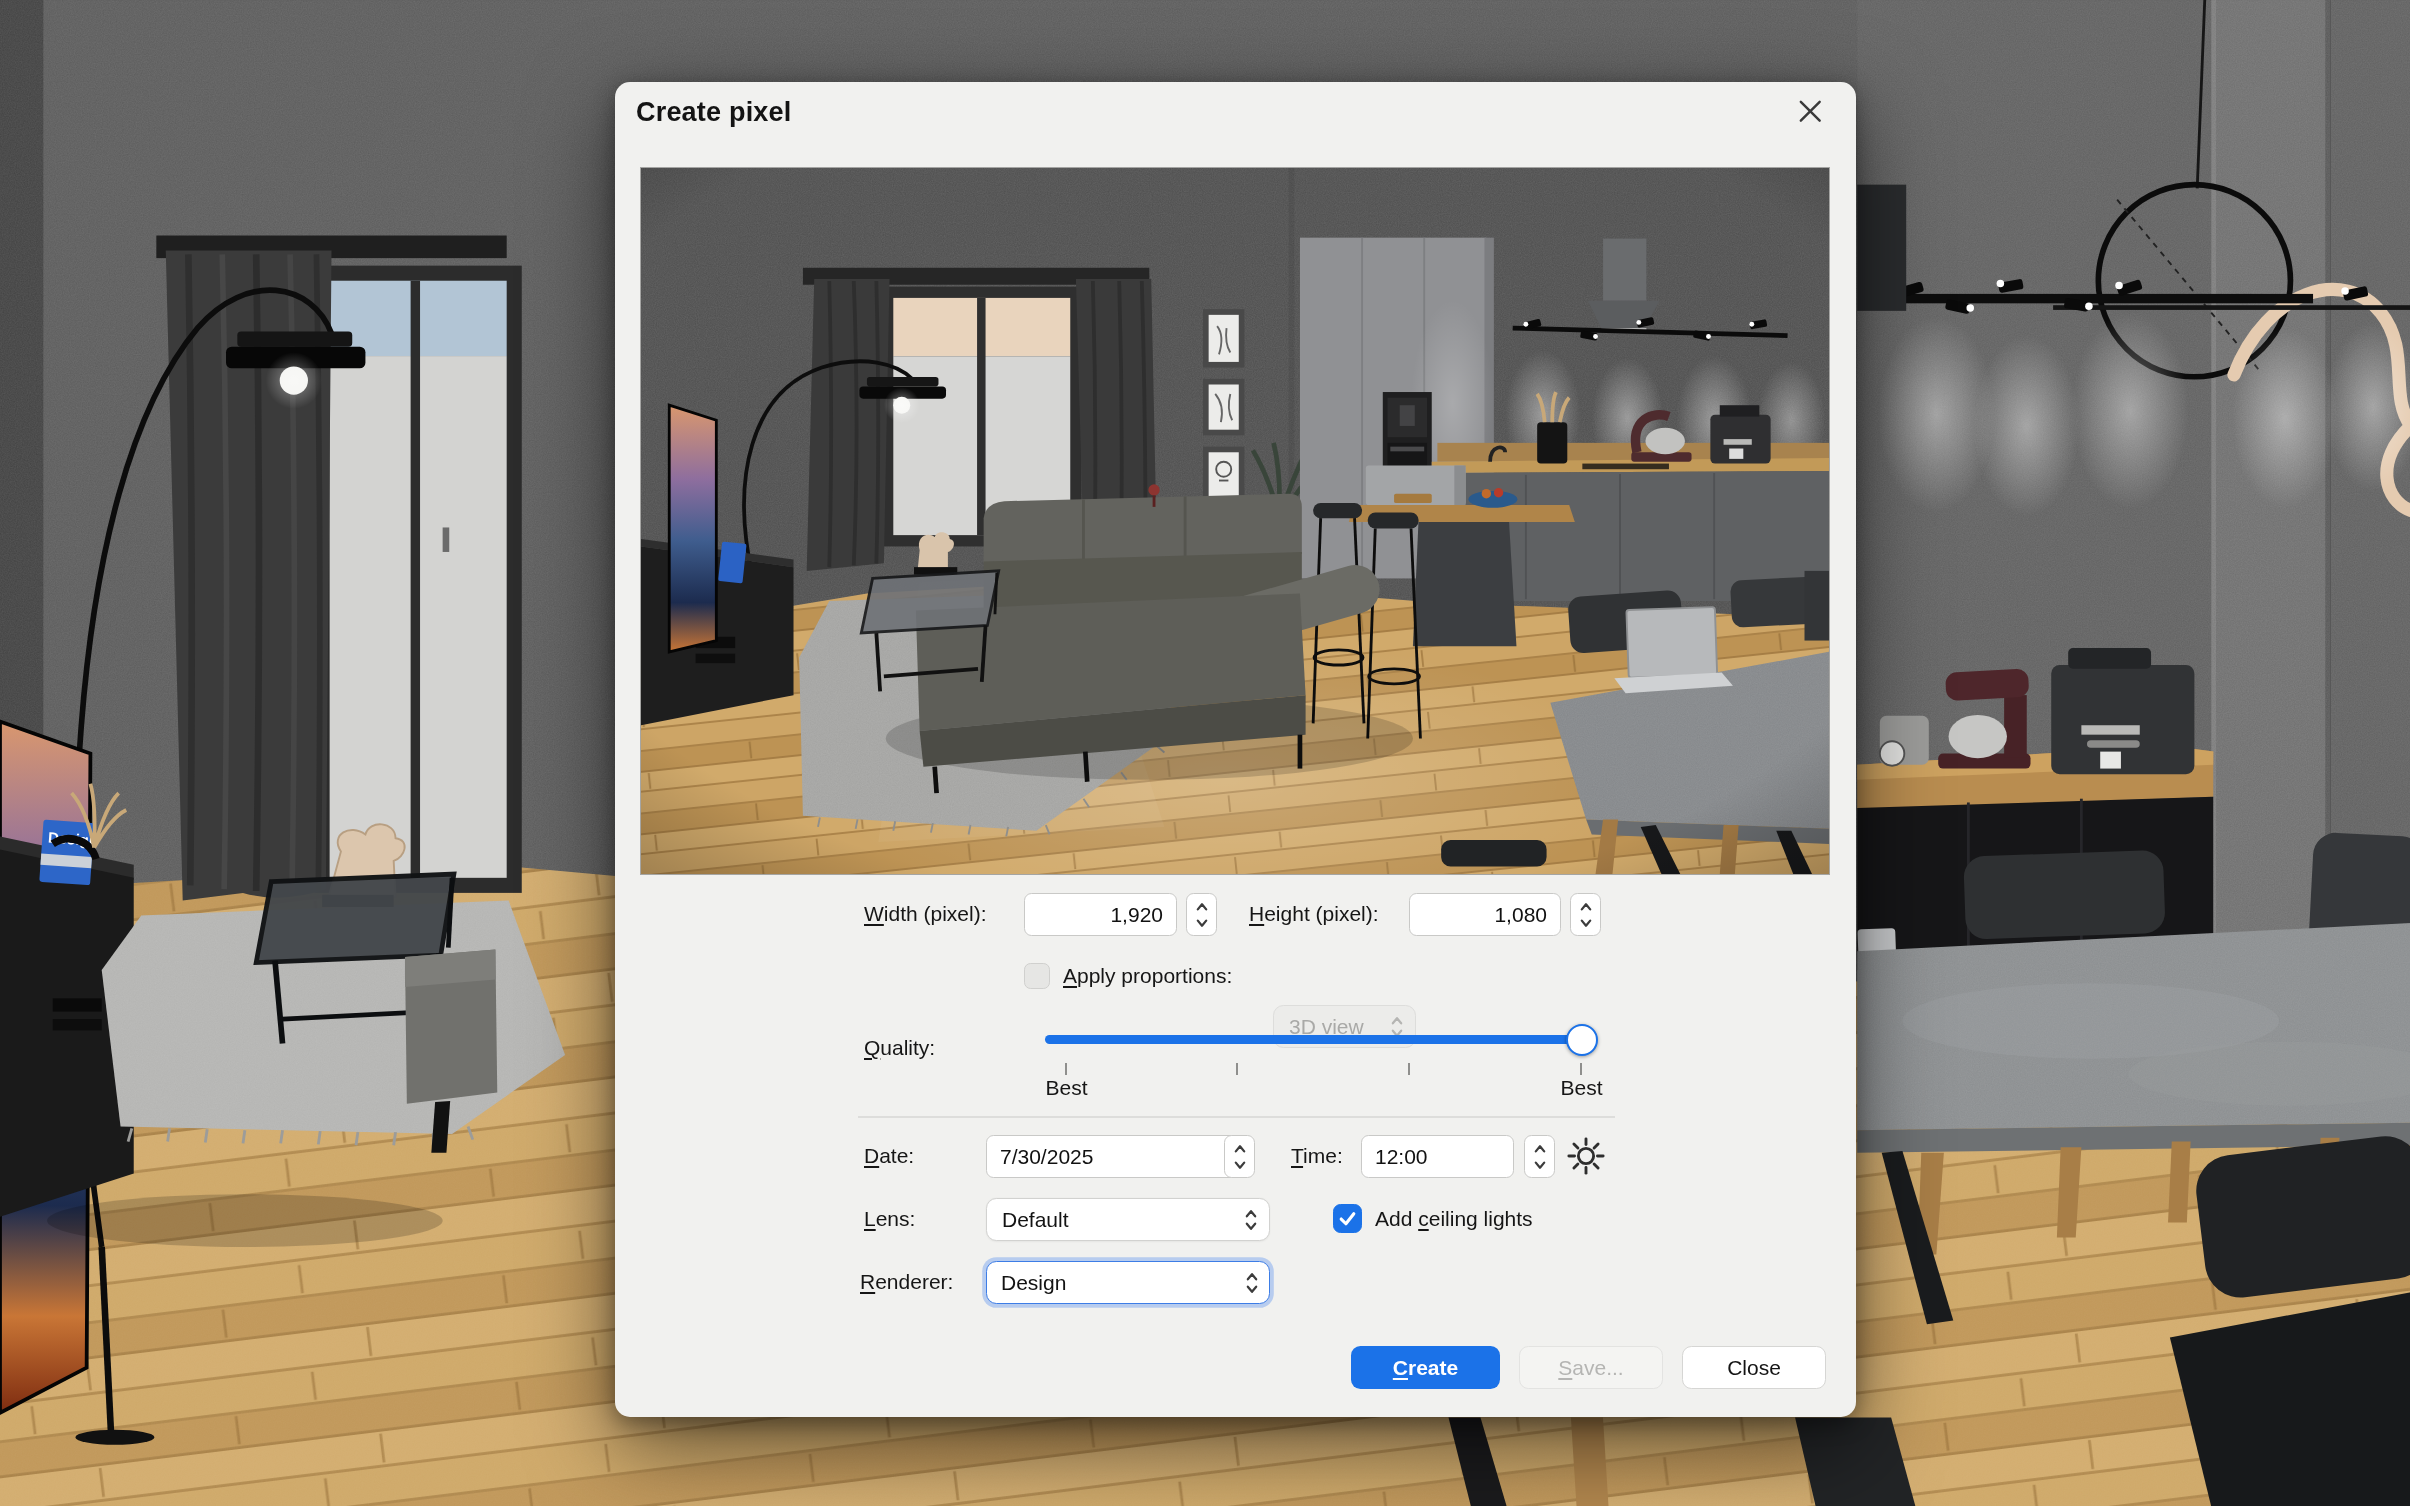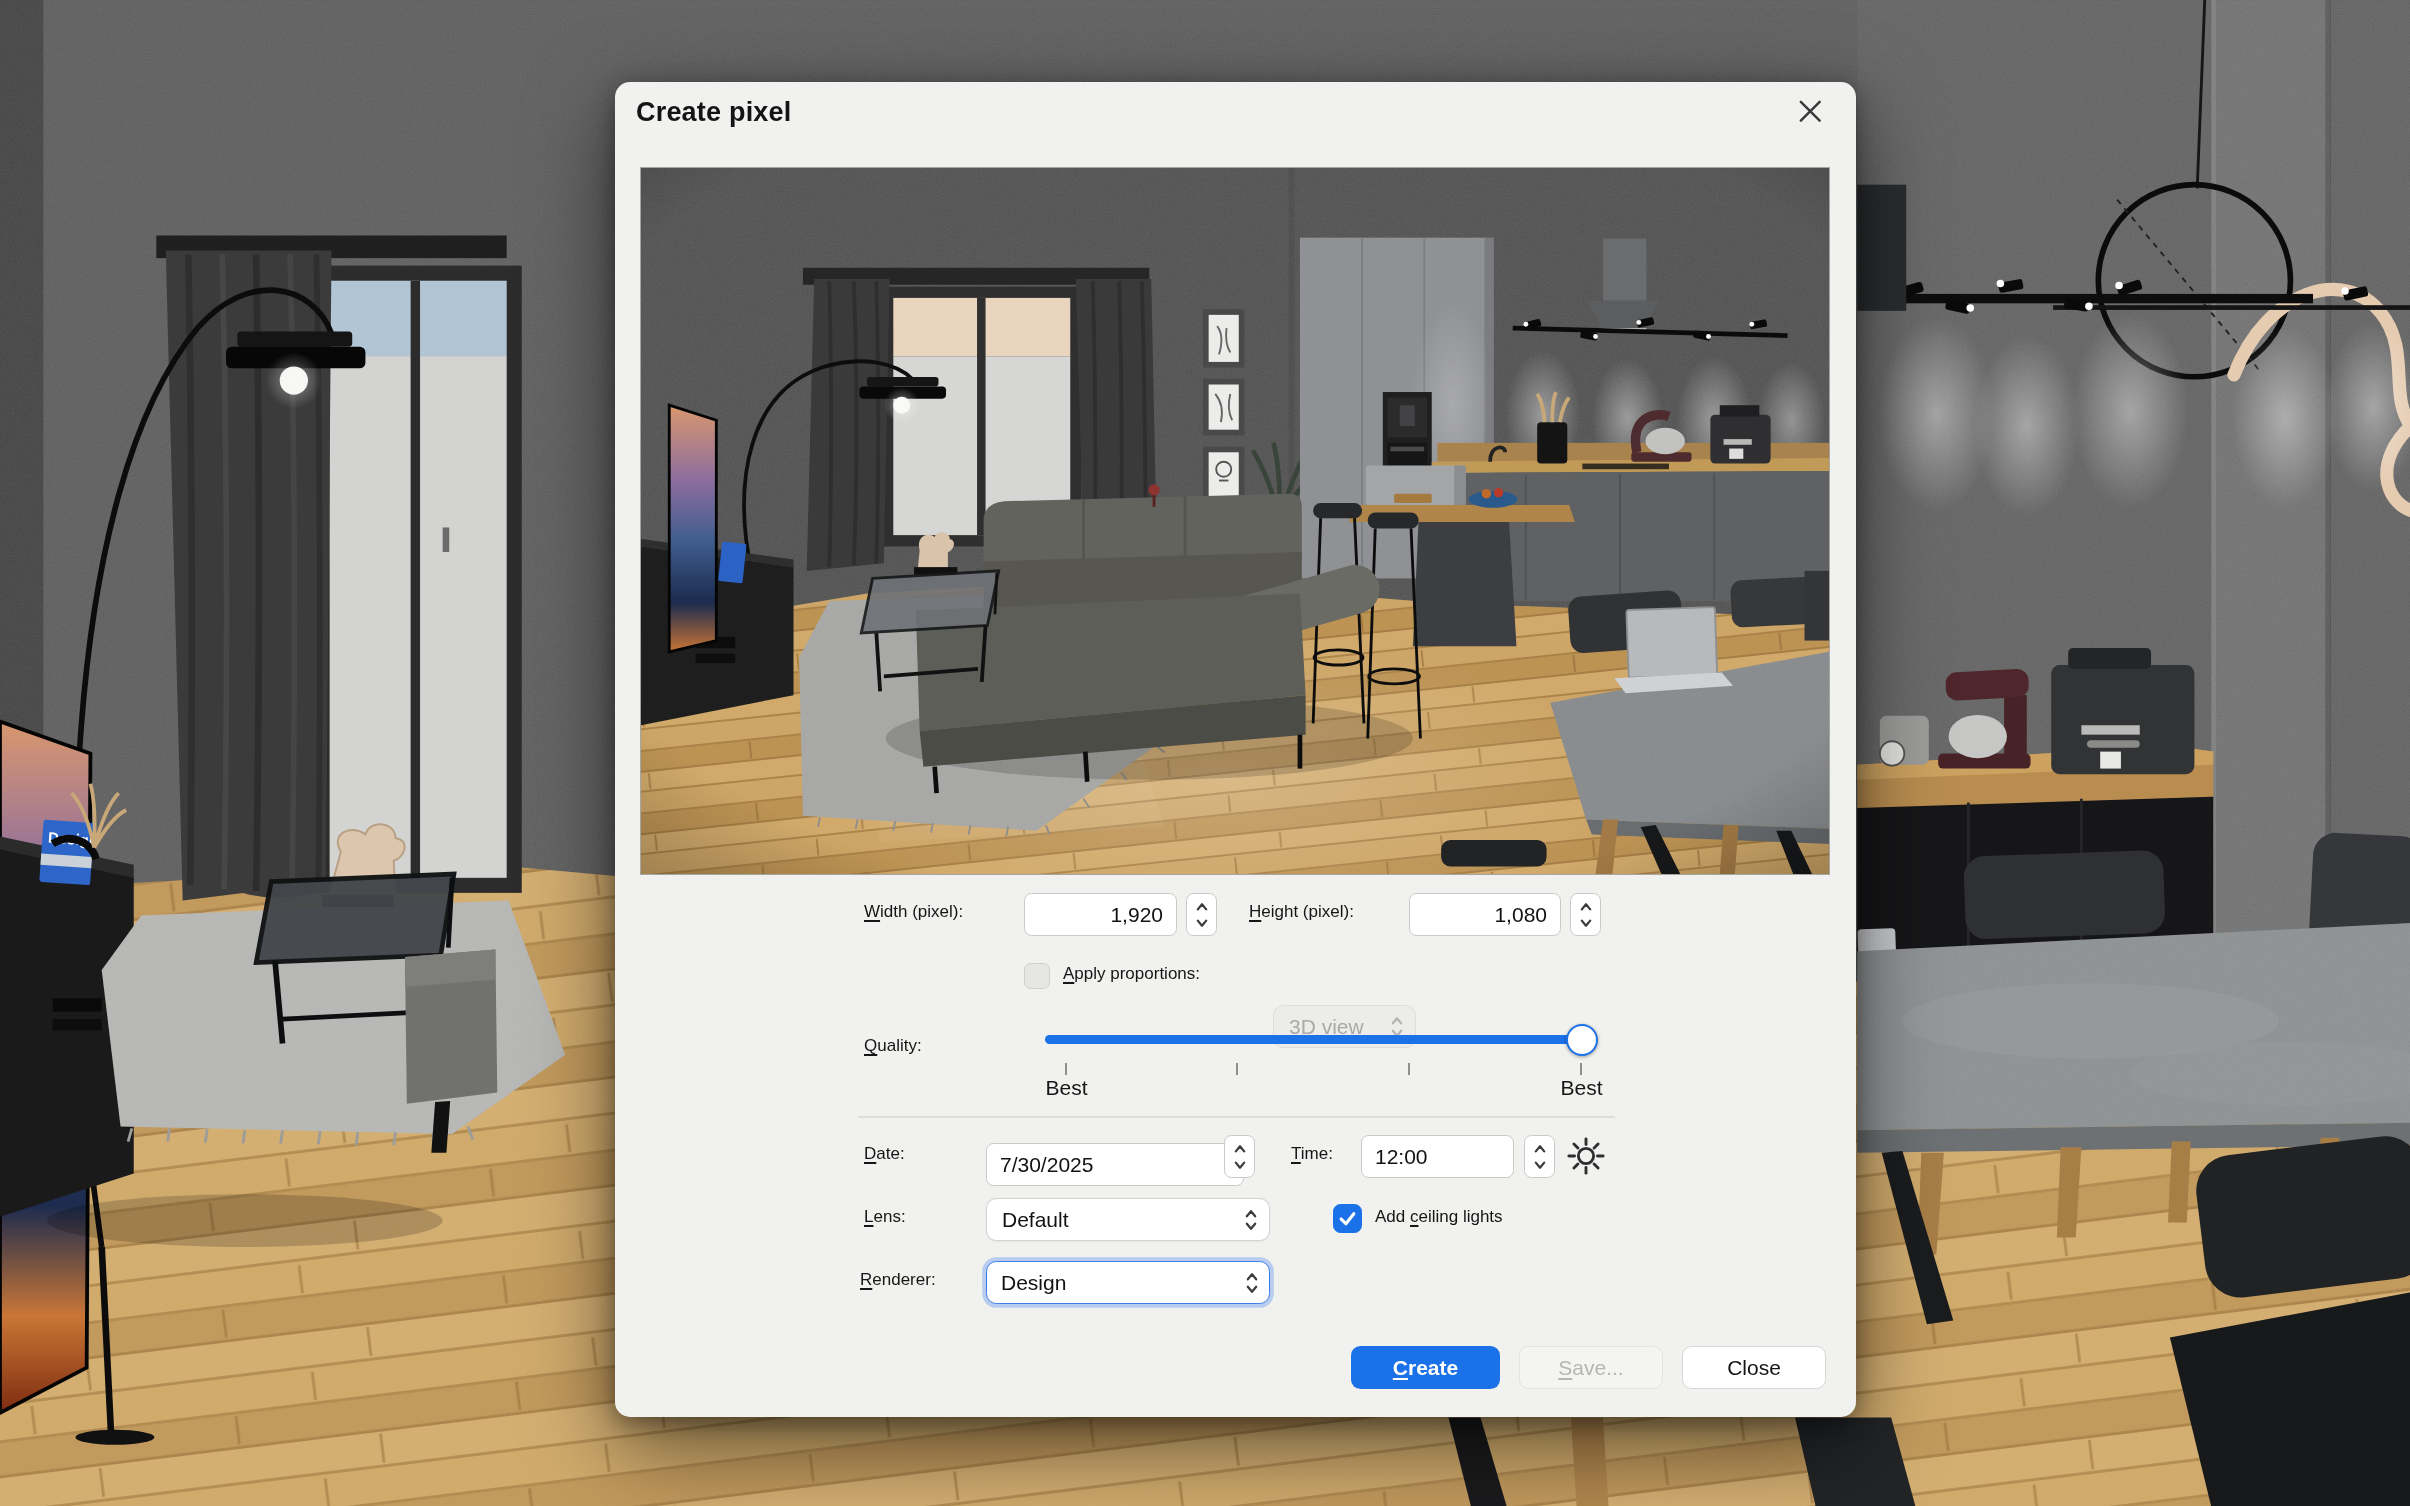--- a/index.html
+++ b/index.html
@@ -22,21 +22,21 @@
     letter-spacing:0.2px;
   }
   .dlg-close{
     position:absolute;left:1175px;top:9.4px;width:40px;height:40px;border:none;background:transparent;
     display:flex;align-items:center;justify-content:center;cursor:pointer;border-radius:7.5px;
   }
   .preview-frame{
     position:absolute;left:25.4px;top:85px;width:1188px;height:706px;
     border:1.9px solid #a5a5a3;background:#4e4e4e;box-sizing:content-box;
   }
-  .lbl{position:absolute;font-size:17px;color:#161616;white-space:nowrap;}
+  .lbl{position:absolute;font-size:21px;color:#161616;white-space:nowrap;}
   u{text-decoration:underline;text-underline-offset:2.8px;text-decoration-thickness:1.9px;}
   .field{
     position:absolute;height:43px;background:#fff;border:0.9px solid #c9c9c7;border-radius:7.5px;
     font-size:21px;color:#111;font-family:"Liberation Sans",sans-serif;box-sizing:border-box;
     padding:8px 13px;outline:none;
   }
   .field.num{text-align:right;}
   .spin{
     position:absolute;width:31px;height:43px;background:#fff;border:0.9px solid #c9c9c7;border-radius:7.5px;
     display:flex;align-items:center;justify-content:center;cursor:pointer;box-sizing:border-box;
@@ -597,21 +597,21 @@
   <div class="tick" style="left:450px"></div>
   <div class="tick" style="left:621px"></div>
   <div class="tick" style="left:793px"></div>
   <div class="tick" style="left:965px"></div>
   <div class="slider-minmax" style="left:409px">Best</div>
   <div class="slider-minmax" style="left:924px">Best</div>
 
   <div class="separator"></div>
 
   <div class="lbl" style="left:249px;top:1062px"><u>D</u>ate:</div>
-  <input class="field" style="left: 371px; top: 1053px; width: 258px; margin-top: 8px;" readonly="" value="7/30/2025">
+  <input class="field" style="left: 371px; top: 1053px; width: 258px;" readonly="" value="7/30/2025">
   <div class="spin" style="left:609px;top:1053px">
     <svg width="14" height="28" viewBox="0 0 15 30">
       <polyline class="chev" points="3,9 7.5,3.5 12,9"></polyline>
         <polyline class="chev" points="3,21 7.5,26.5 12,21"></polyline>
     </svg>
   </div>
   <div class="lbl" style="left:676px;top:1062px"><u>T</u>ime:</div>
   <input class="field" style="left: 746px; top: 1053px; width: 153px;" readonly="" value="12:00">
   <div class="spin" style="left:909px;top:1053px">
     <svg width="14" height="28" viewBox="0 0 15 30">

